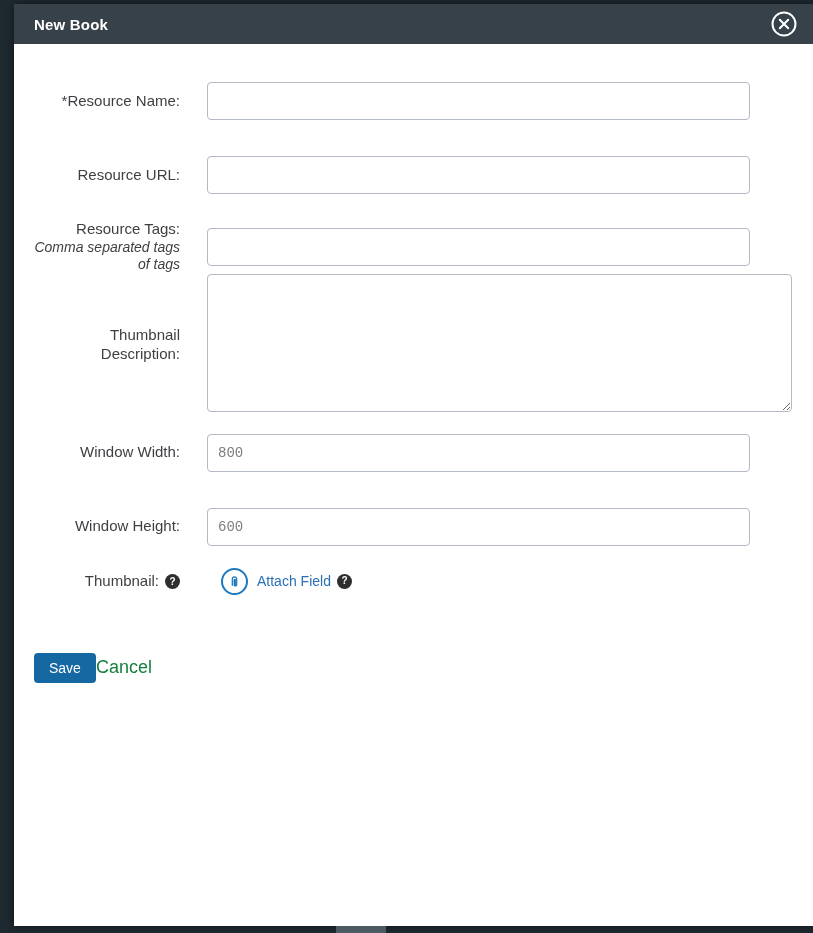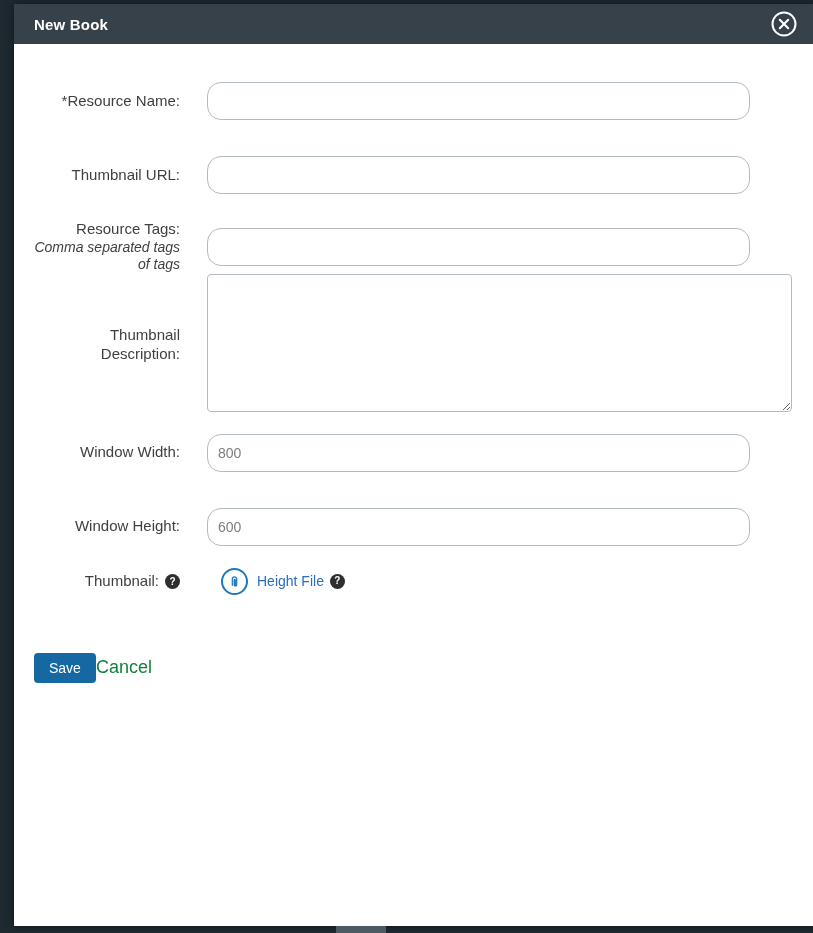--- a/index.html
+++ b/index.html
@@ -39,22 +39,22 @@
   }
   .row { display:flex; align-items:center; }
   .lbl {
     width:146px; flex:0 0 146px;
     text-align:right; color:#3d3f42; font-size:15px; line-height:1.25;
   }
   .lbl .hint { font-style:italic; display:block; font-size:14px; }
   .ctrl { margin-left:27px; }
   input.txt {
     width:543px; height:38px;
-    border:1px solid #b4bac4; border-radius:14px;
-    font-family:Liberation Sans, sans-serif; font-size:14px;
+    border:1px solid #b4bac4; border-radius:4px;
+    font-family:Liberation Mono, monospace; font-size:14px;
     padding:0 10px; color:#333; outline:none; background:#fff;
   }
   input.txt.gray { color:#7d7d7d; }
   textarea.ta {
     width:585px; border:1px solid #b4bac4; border-radius:4px;
     font-family:"Liberation Sans", sans-serif; font-size:14px; color:#333;
     padding:8px 10px; outline:none; resize:both; background:#fff;
   }
   .ta-desc { height:138px; }
   .ta-html { height:192px; }
@@ -109,21 +109,21 @@
   </div>
 
   <div class="modal-body">
 
     <div class="row mb20">
       <label class="lbl">*Resource Name:</label>
       <div class="ctrl"><input class="txt" type="text" value="" style=""></div>
     </div>
 
     <div class="row mb26">
-      <label class="lbl">Thumbnail URL:</label>
+      <label class="lbl">Resource URL:</label>
       <div class="ctrl"><input class="txt" type="text" value="" style=""></div>
     </div>
 
     <div class="row mb24">
       <label class="lbl">
         <span>Resource Tags:</span>
         <span class="hint">Comma separated tags of tags</span>
       </label>
       <div class="ctrl"><input class="txt" type="text" value="" style=""></div>
     </div>
@@ -147,21 +147,21 @@
     <div class="row thumb-row">
       <label class="lbl">
         <span>Thumbnail:</span><span class="help-icon">?</span>
       </label>
       <div class="attach-area">
         <span class="clip-circle">
           <svg width="15" height="15" viewBox="0 0 24 24">
             <path d="M8.5 18V8a3.5 3.5 0 0 1 7 0v9a2 2 0 0 1-4 0V9.5a.9.9 0 0 1 1.8 0V17" fill="none" stroke="#1d78be" stroke-width="2" stroke-linecap="round" stroke-linejoin="round"></path>
           </svg>
         </span>
-        <a class="attach-link">Height File</a>
+        <a class="attach-link">Attach Field</a>
         <span class="help-icon">?</span>
       </div>
     </div>
 
     <div class="footer">
       <button class="save-btn">Save</button>
       <a class="cancel-link">Cancel</a>
     </div>
   </div>
 </div>

